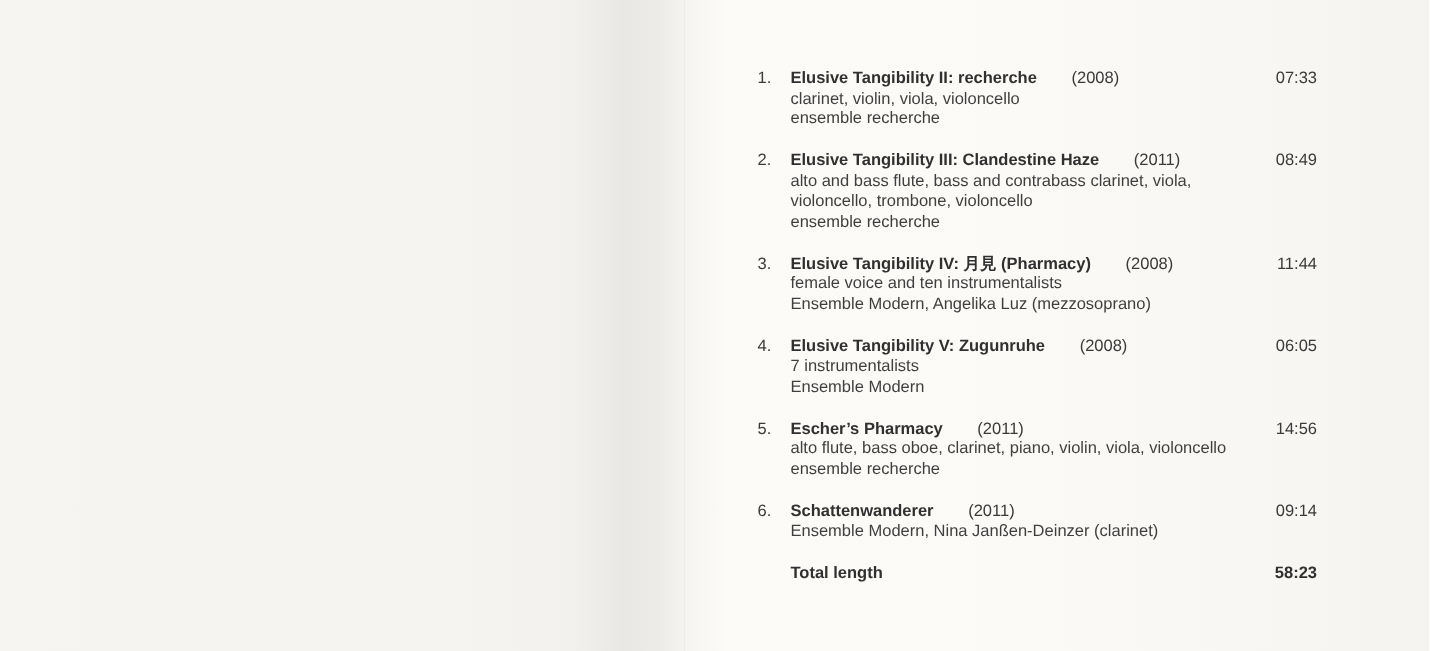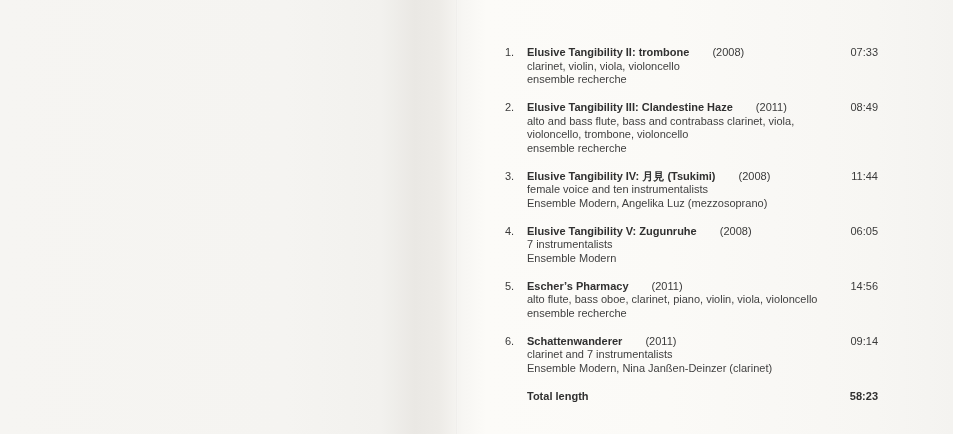--- a/index.html
+++ b/index.html
@@ -98,21 +98,21 @@
 
 <div class="spread">
   <div class="fold-line"></div>
 
   <main class="tracklist">
 
     <article class="track">
       <span class="num">1.</span>
       <div class="info">
         <p class="title-line">
-          <span class="title">Elusive Tangibility II: trombone</span>
+          <span class="title">Elusive Tangibility II: recherche</span>
           <span class="year">(2008)</span>
         </p>
         <p class="detail">clarinet, violin, viola, violoncello</p>
         <p class="detail">ensemble recherche</p>
       </div>
       <span class="time">07:33</span>
     </article>
 
     <article class="track">
       <span class="num">2.</span>
@@ -125,21 +125,21 @@
         <p class="detail">violoncello, trombone, violoncello</p>
         <p class="detail">ensemble recherche</p>
       </div>
       <span class="time">08:49</span>
     </article>
 
     <article class="track">
       <span class="num">3.</span>
       <div class="info">
         <p class="title-line">
-          <span class="title">Elusive Tangibility IV: 月見 (Tsukimi)</span>
+          <span class="title">Elusive Tangibility IV: 月見 (Pharmacy)</span>
           <span class="year">(2008)</span>
         </p>
         <p class="detail">female voice and ten instrumentalists</p>
         <p class="detail">Ensemble Modern, Angelika Luz (mezzosoprano)</p>
       </div>
       <span class="time">11:44</span>
     </article>
 
     <article class="track">
       <span class="num">4.</span>
@@ -167,21 +167,20 @@
       <span class="time">14:56</span>
     </article>
 
     <article class="track">
       <span class="num">6.</span>
       <div class="info">
         <p class="title-line">
           <span class="title">Schattenwanderer</span>
           <span class="year">(2011)</span>
         </p>
-        <p class="detail">clarinet and 7 instrumentalists</p>
         <p class="detail">Ensemble Modern, Nina Janßen-Deinzer (clarinet)</p>
       </div>
       <span class="time">09:14</span>
     </article>
 
     <div class="total-row">
       <span class="num"></span>
       <span class="total-label">Total length</span>
       <span class="time">58:23</span>
     </div>

